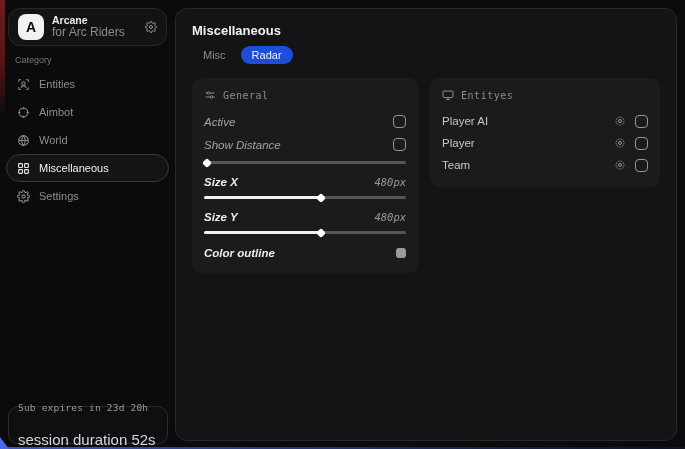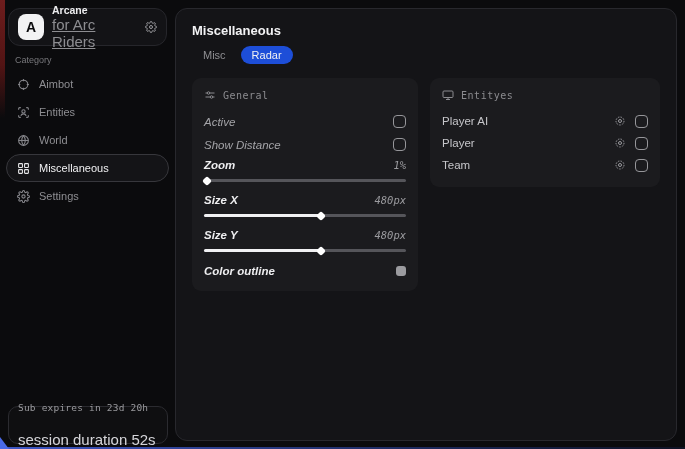--- a/index.html
+++ b/index.html
@@ -23,21 +23,21 @@
   
   .sidebar { position:absolute; left:0; top:0; width:175px; height:449px; z-index:1; }
   .logo-card { position:absolute; left:8px; top:8px; width:159px; height:38px;
     background:#131316; border:1px solid #26262b; border-radius:12px;
     display:flex; align-items:center; padding:0 9px; gap:8px; }
   .avatar { width:26px; height:26px; background:#f2f2f3; border-radius:8px;
     display:flex; align-items:center; justify-content:center;
     color:#0b0b0d; font-weight:bold; font-size:14px; }
   .logo-text { flex:1; line-height:1.15; }
   .logo-name { color:#ececee; font-size:10.5px; font-weight:bold; }
-  .logo-sub { color:#8d8d91; font-size:15px;text-decoration:underline; }
+  .logo-sub { color:#8d8d91; font-size:12px; }
   .logo-gear { color:#9a9a9e; display:flex; }
 
   .category { position:absolute; left:15px; top:55px; color:#77777b; font-size:9px; }
 
   .nav { position:absolute; left:6px; top:70px; width:163px; display:flex; flex-direction:column; }
   .nav-item { height:28px; display:flex; align-items:center; gap:9px; padding:0 10px;
     color:#8e8e92; font-size:11px; border-radius:14px; border:1px solid transparent; }
   .nav-item .nicon { display:flex; color:#85858a; }
   .nav-item.active { color:#f0f0f2; background:#141417; border-color:#37373c; }
   .nav-item.active .nicon { color:#e6e6e8; }
@@ -104,45 +104,45 @@
         </svg>
     </span>
   </div>
 
   <div class="category">Category</div>
 
   <nav class="nav">
     <div class="nav-item">
       <span class="nicon">
         <svg width="13" height="13" viewBox="0 0 24 24" fill="none" stroke="currentColor" stroke-width="2">
-            <circle cx="12" cy="12" r="8"></circle>
-            <line x1="12" y1="2" x2="12" y2="6"></line>
-            <line x1="12" y1="18" x2="12" y2="22"></line>
-            <line x1="2" y1="12" x2="6" y2="12"></line>
-            <line x1="18" y1="12" x2="22" y2="12"></line>
-          </svg>
-      </span>
-      <span>Aimbot</span>
-    </div>
-    <div class="nav-item">
-      <span class="nicon">
-        <svg width="13" height="13" viewBox="0 0 24 24" fill="none" stroke="currentColor" stroke-width="2">
             <path d="M3 7V5a2 2 0 0 1 2-2h2"></path>
             <path d="M17 3h2a2 2 0 0 1 2 2v2"></path>
             <path d="M21 17v2a2 2 0 0 1-2 2h-2"></path>
             <path d="M7 21H5a2 2 0 0 1-2-2v-2"></path>
             <circle cx="12" cy="10" r="3"></circle>
             <path d="M7 18c1-2.5 3-3.5 5-3.5s4 1 5 3.5"></path>
           </svg>
       </span>
       <span>Entities</span>
     </div>
     <div class="nav-item">
       <span class="nicon">
         <svg width="13" height="13" viewBox="0 0 24 24" fill="none" stroke="currentColor" stroke-width="2">
+            <circle cx="12" cy="12" r="8"></circle>
+            <line x1="12" y1="2" x2="12" y2="6"></line>
+            <line x1="12" y1="18" x2="12" y2="22"></line>
+            <line x1="2" y1="12" x2="6" y2="12"></line>
+            <line x1="18" y1="12" x2="22" y2="12"></line>
+          </svg>
+      </span>
+      <span>Aimbot</span>
+    </div>
+    <div class="nav-item">
+      <span class="nicon">
+        <svg width="13" height="13" viewBox="0 0 24 24" fill="none" stroke="currentColor" stroke-width="2">
             <circle cx="12" cy="12" r="9"></circle>
             <path d="M3 12h18"></path>
             <path d="M12 3a14 14 0 0 1 0 18a14 14 0 0 1 0-18z"></path>
           </svg>
       </span>
       <span>World</span>
     </div>
     <div class="nav-item active">
       <span class="nicon">
         <svg width="13" height="13" viewBox="0 0 24 24" fill="none" stroke="currentColor" stroke-width="2">
@@ -197,24 +197,20 @@
       <div class="row">
         <span class="row-label">Active</span>
         <span class="checkbox"></span>
       </div>
 
       <div class="row">
         <span class="row-label">Show Distance</span>
         <span class="checkbox"></span>
       </div>
 
-      <div class="row" style="height:18px">
-        <span class="row-label strong">Zoom</span>
-        <span class="value mono">1%</span>
-      </div>
       <div class="slider">
         <div class="track"></div>
         <div class="fill" style="width: 1.5%;"></div>
         <div class="thumb" style="left: 1.5%;"></div>
       </div>
 
       <div class="row" style="height:18px">
         <span class="row-label strong">Size X</span>
         <span class="value mono">480px</span>
       </div>

